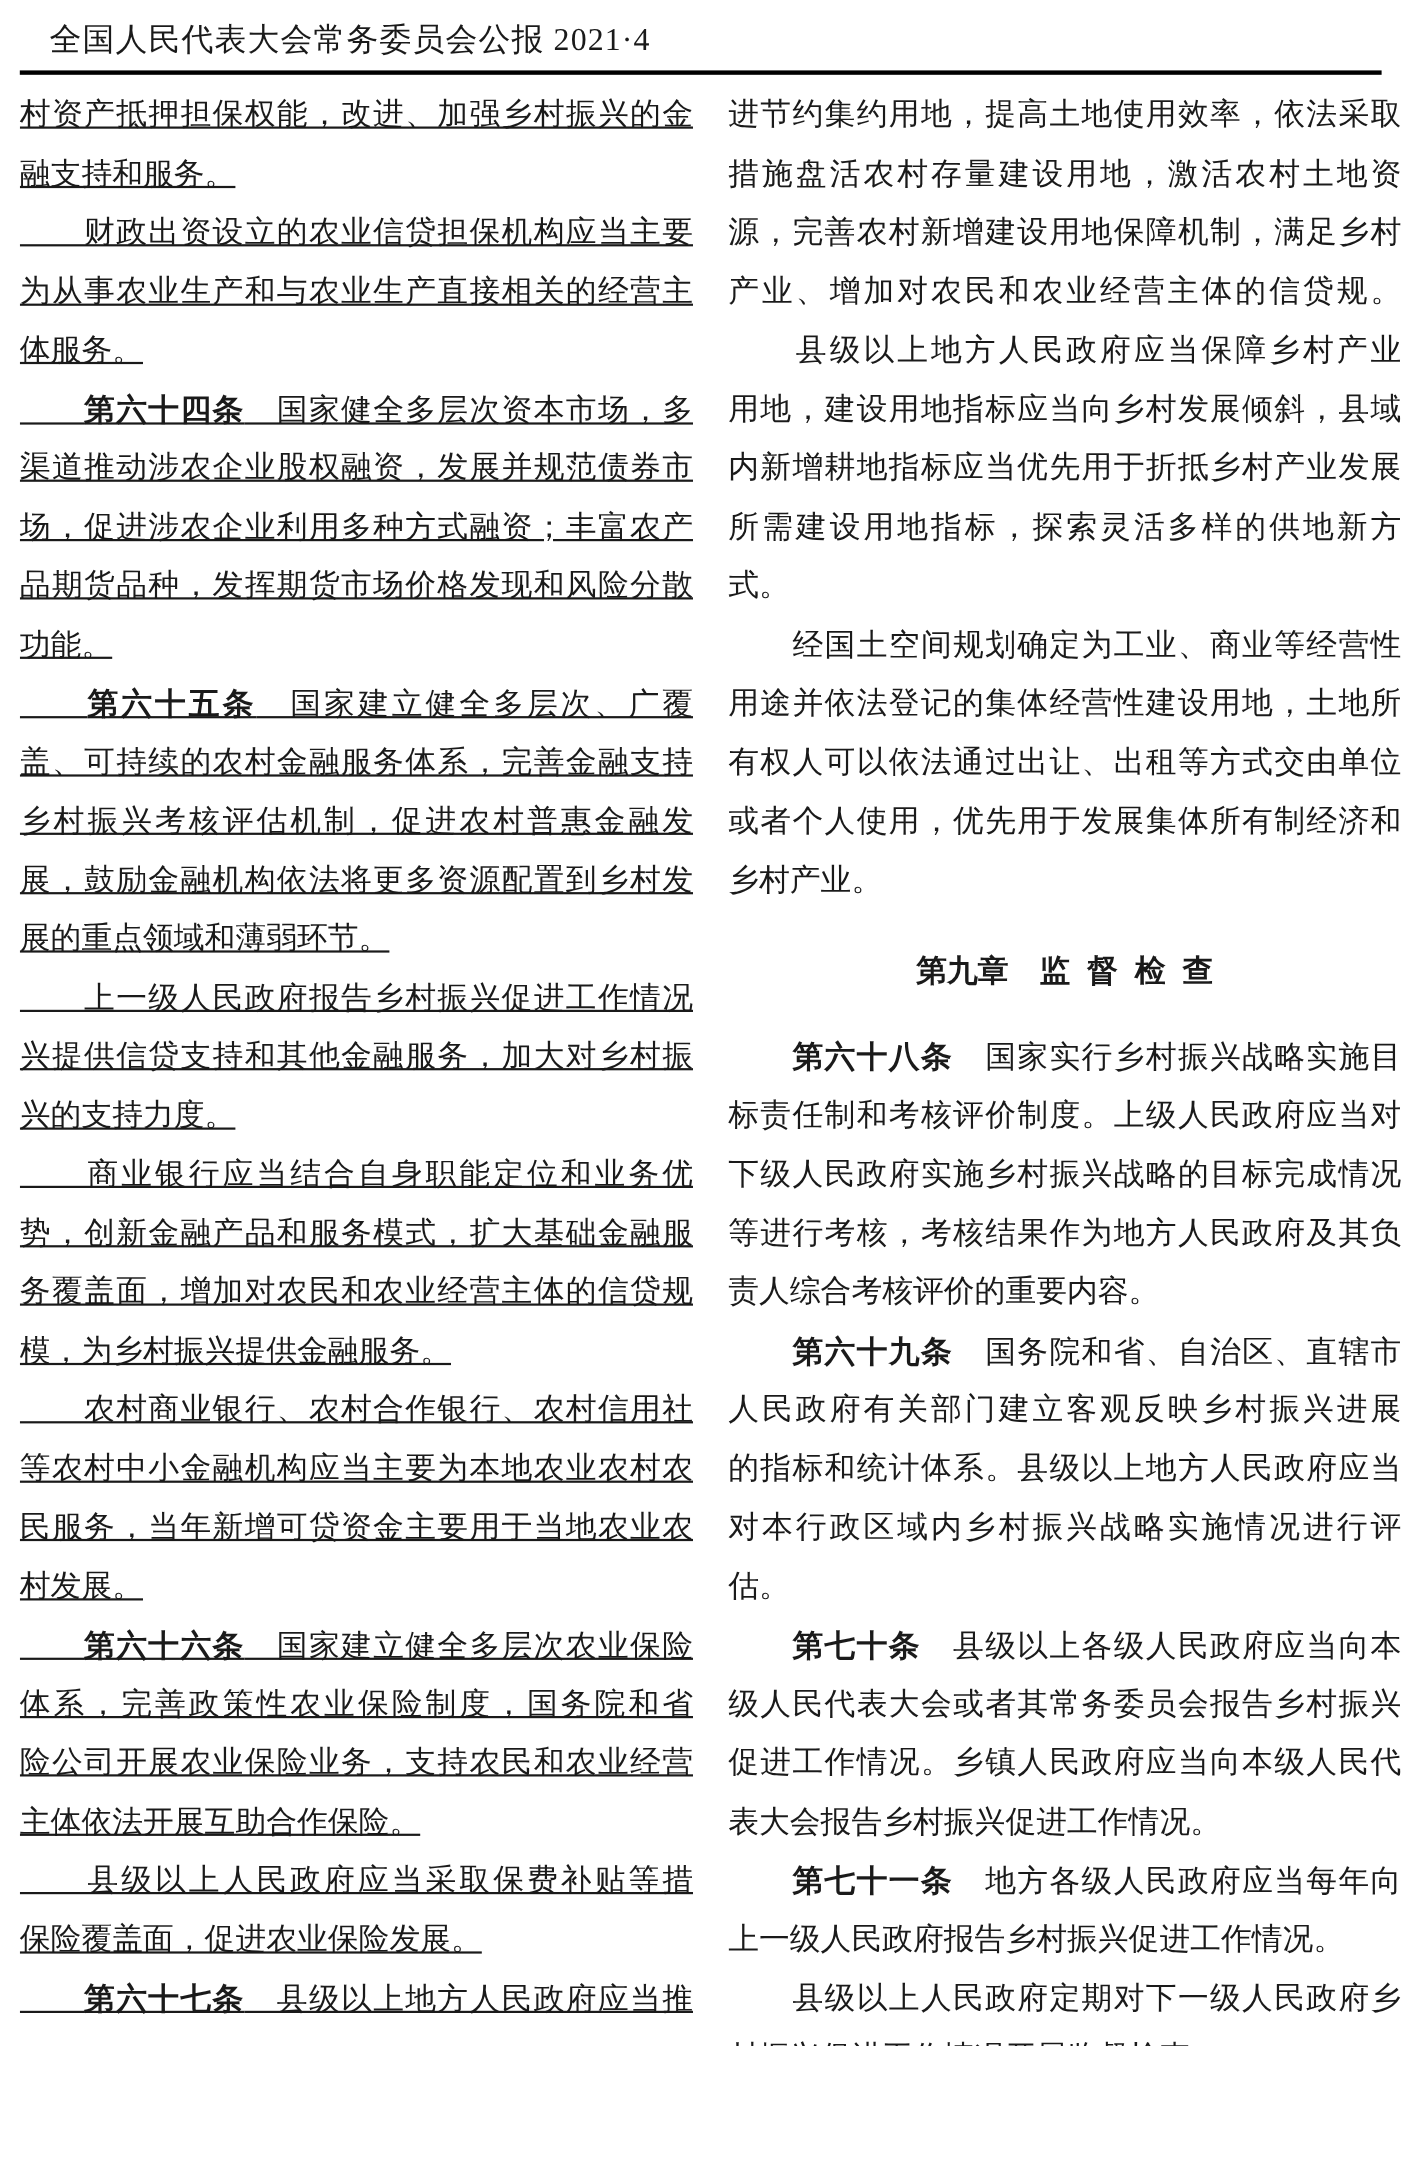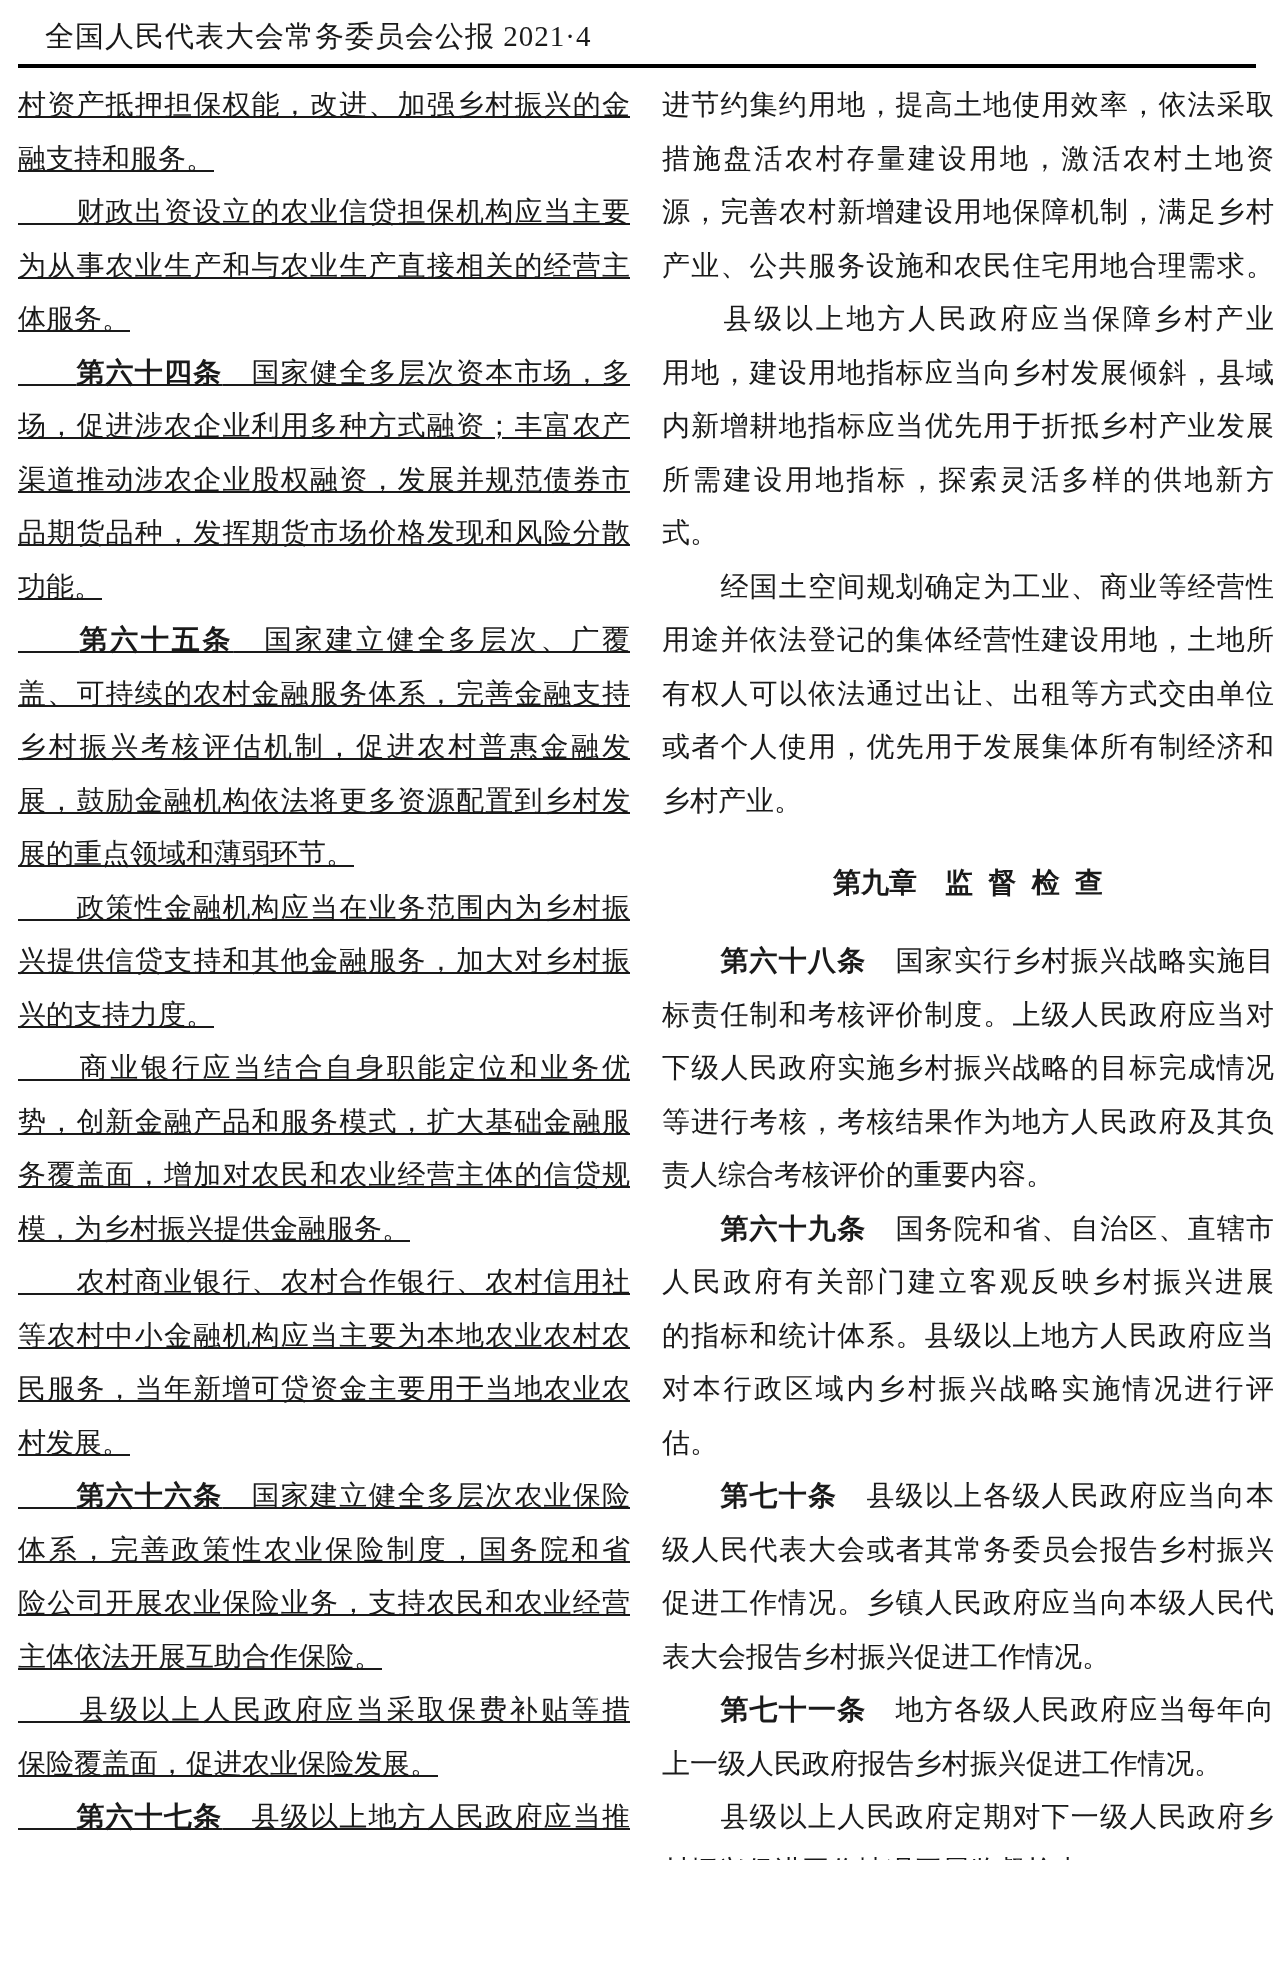--- a/index.html
+++ b/index.html
@@ -91,30 +91,30 @@
   <div class="header-title">全国人民代表大会常务委员会公报 2021·4</div>
   <div class="header-rule"></div>
 
   <div class="column column-left" id="col-left">
       <div class="line fill">村资产抵押担保权能，改进、加强乡村振兴的金</div>
       <div class="line">融支持和服务。</div>
       <div class="line fill">　　财政出资设立的农业信贷担保机构应当主要</div>
       <div class="line fill">为从事农业生产和与农业生产直接相关的经营主</div>
       <div class="line">体服务。</div>
       <div class="line fill">　　<b class="art-no">第六十四条</b>　国家健全多层次资本市场，多</div>
+      <div class="line fill">渠道推动涉农企业股权融资，发展并规范债券市</div>
       <div class="line fill">场，促进涉农企业利用多种方式融资；丰富农产</div>
-      <div class="line fill">渠道推动涉农企业股权融资，发展并规范债券市</div>
       <div class="line fill">品期货品种，发挥期货市场价格发现和风险分散</div>
       <div class="line">功能。</div>
       <div class="line fill">　　<b class="art-no">第六十五条</b>　国家建立健全多层次、广覆</div>
       <div class="line fill">盖、可持续的农村金融服务体系，完善金融支持</div>
       <div class="line fill">乡村振兴考核评估机制，促进农村普惠金融发</div>
       <div class="line fill">展，鼓励金融机构依法将更多资源配置到乡村发</div>
       <div class="line">展的重点领域和薄弱环节。</div>
-      <div class="line fill">　　政策性金融机构应当在业务范围内为乡村振</div>
+      <div class="line fill">　　上一级人民政府报告乡村振兴促进工作情况</div>
       <div class="line fill">兴提供信贷支持和其他金融服务，加大对乡村振</div>
       <div class="line">兴的支持力度。</div>
       <div class="line fill">　　商业银行应当结合自身职能定位和业务优</div>
       <div class="line fill">势，创新金融产品和服务模式，扩大基础金融服</div>
       <div class="line fill">务覆盖面，增加对农民和农业经营主体的信贷规</div>
       <div class="line">模，为乡村振兴提供金融服务。</div>
       <div class="line fill">　　农村商业银行、农村合作银行、农村信用社</div>
       <div class="line fill">等农村中小金融机构应当主要为本地农业农村农</div>
       <div class="line fill">民服务，当年新增可贷资金主要用于当地农业农</div>
       <div class="line">村发展。</div>
@@ -124,21 +124,21 @@
       <div class="line">主体依法开展互助合作保险。</div>
       <div class="line fill">　　县级以上人民政府应当采取保费补贴等措</div>
       <div class="line">保险覆盖面，促进农业保险发展。</div>
       <div class="line fill">　　<b class="art-no">第六十七条</b>　县级以上地方人民政府应当推</div>
     </div>
 
   <div class="column column-right" id="col-right">
       <div class="line fill">进节约集约用地，提高土地使用效率，依法采取</div>
       <div class="line fill">措施盘活农村存量建设用地，激活农村土地资</div>
       <div class="line fill">源，完善农村新增建设用地保障机制，满足乡村</div>
-      <div class="line fill">产业、公共服务设施和农民住宅用地合理需求。</div>
+      <div class="line fill">产业、增加对农民和农业经营主体的信贷规。</div>
       <div class="line fill">　　县级以上地方人民政府应当保障乡村产业</div>
       <div class="line fill">用地，建设用地指标应当向乡村发展倾斜，县域</div>
       <div class="line fill">内新增耕地指标应当优先用于折抵乡村产业发展</div>
       <div class="line fill">所需建设用地指标，探索灵活多样的供地新方</div>
       <div class="line">式。</div>
       <div class="line fill">　　经国土空间规划确定为工业、商业等经营性</div>
       <div class="line fill">用途并依法登记的集体经营性建设用地，土地所</div>
       <div class="line fill">有权人可以依法通过出让、出租等方式交由单位</div>
       <div class="line fill">或者个人使用，优先用于发展集体所有制经济和</div>
       <div class="line">乡村产业。</div>

